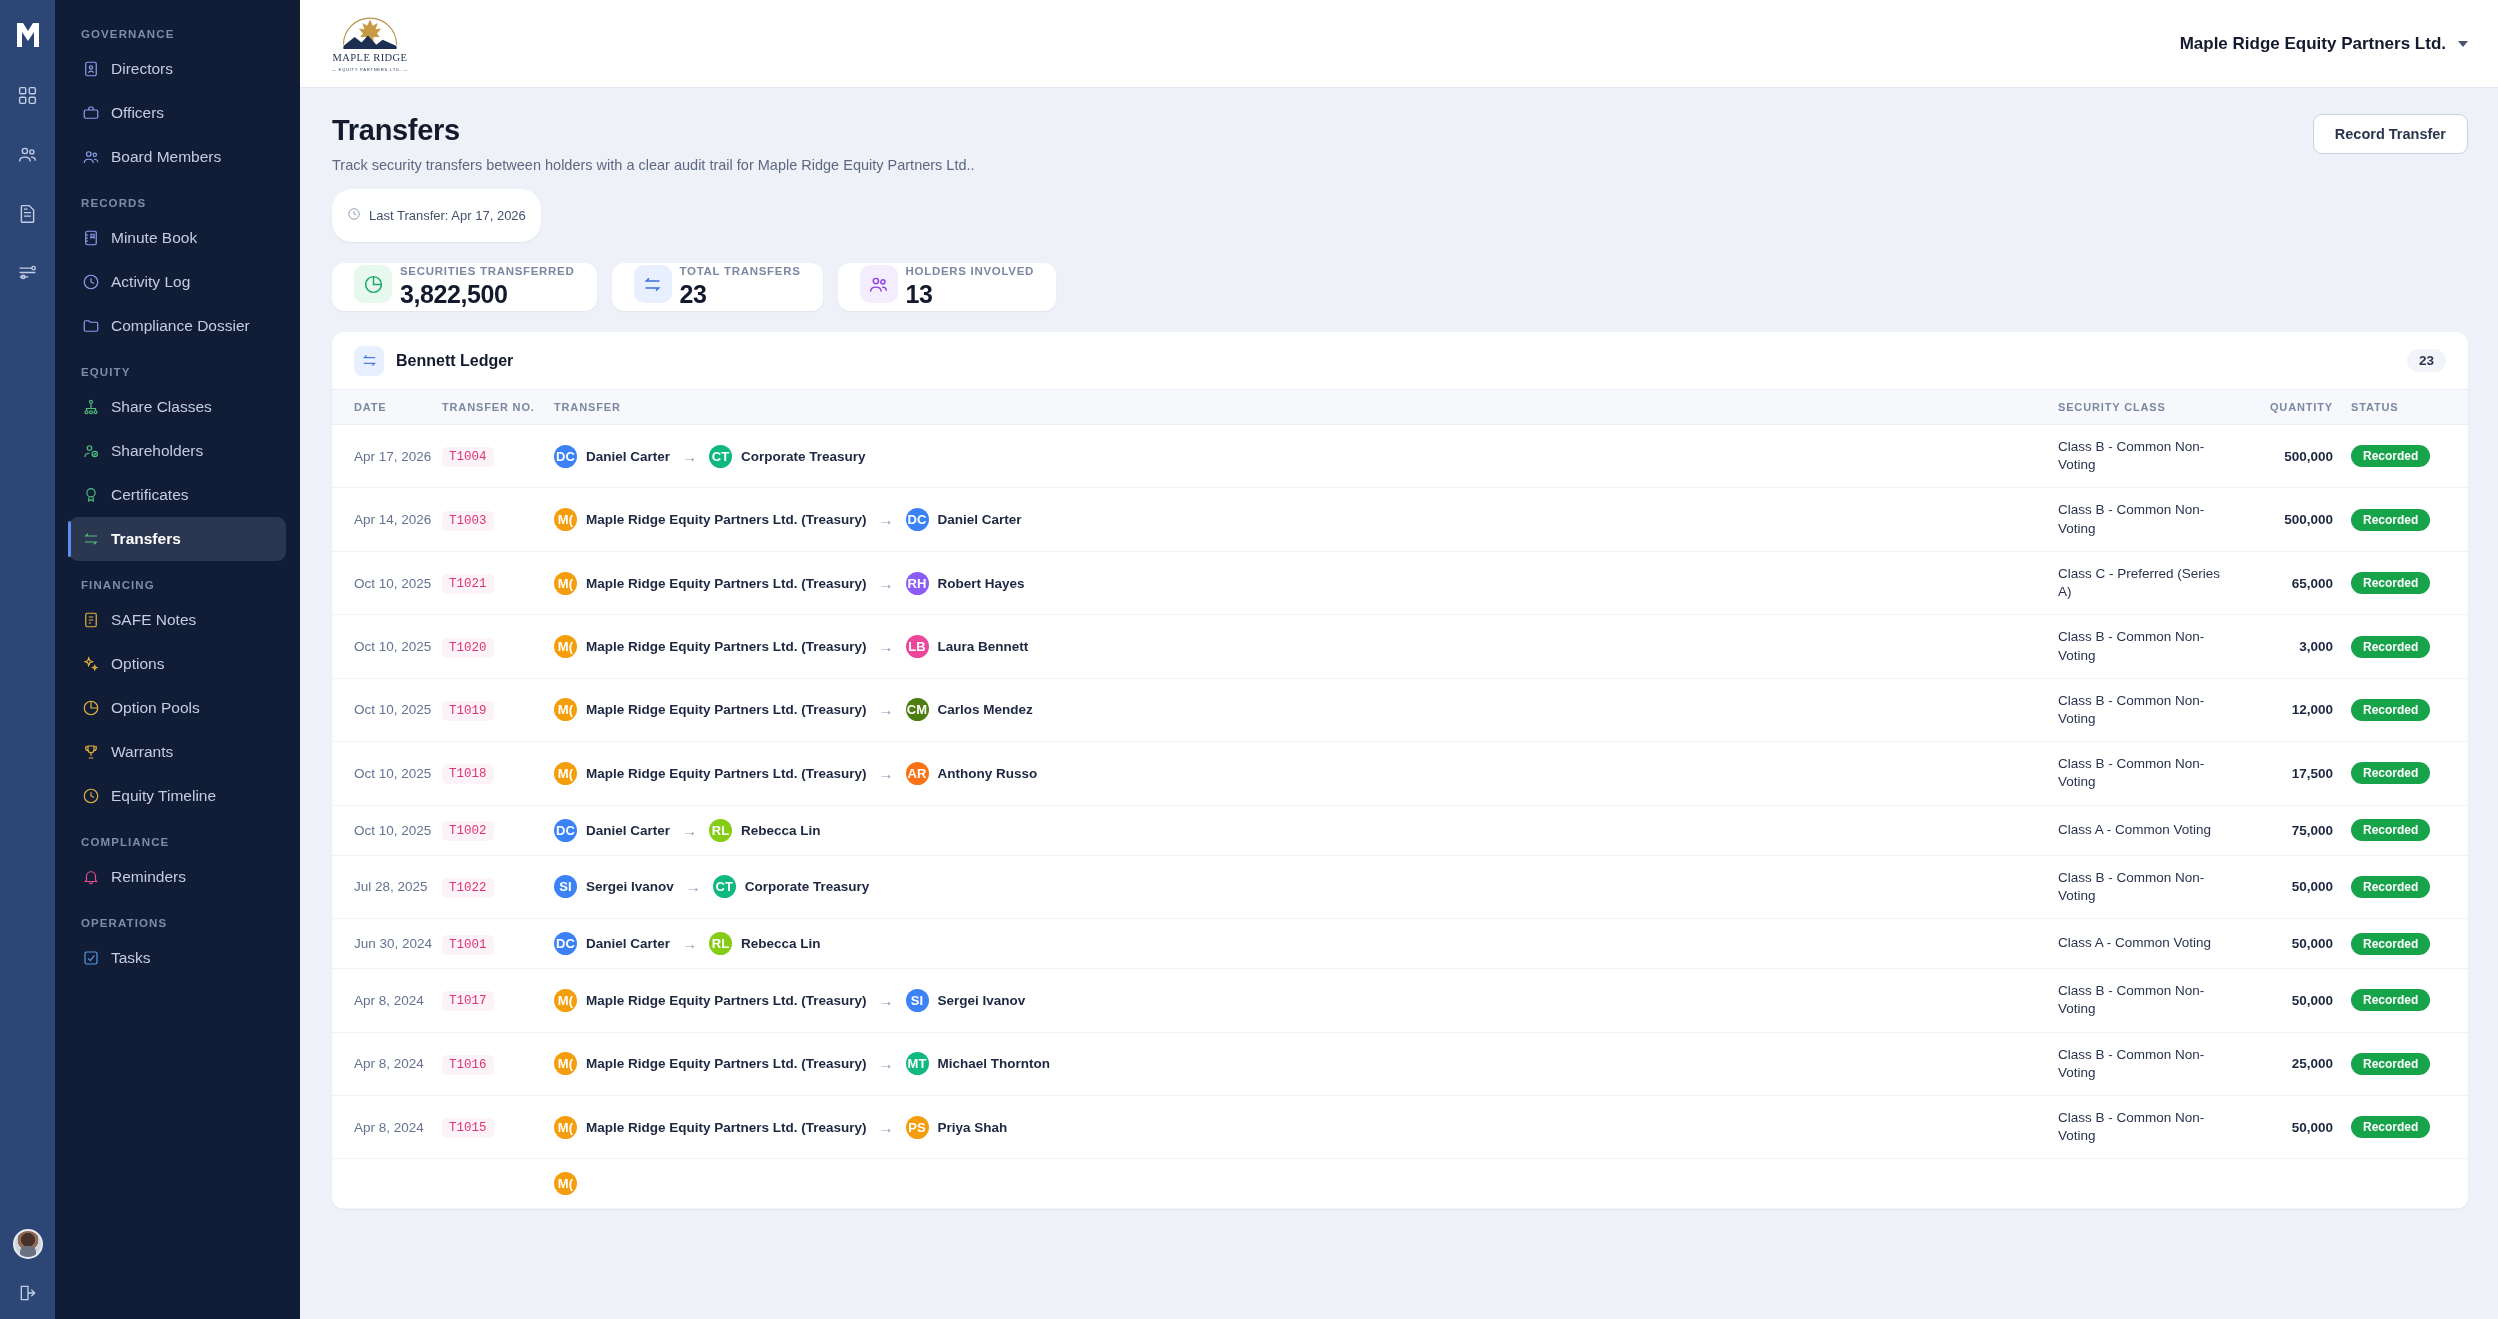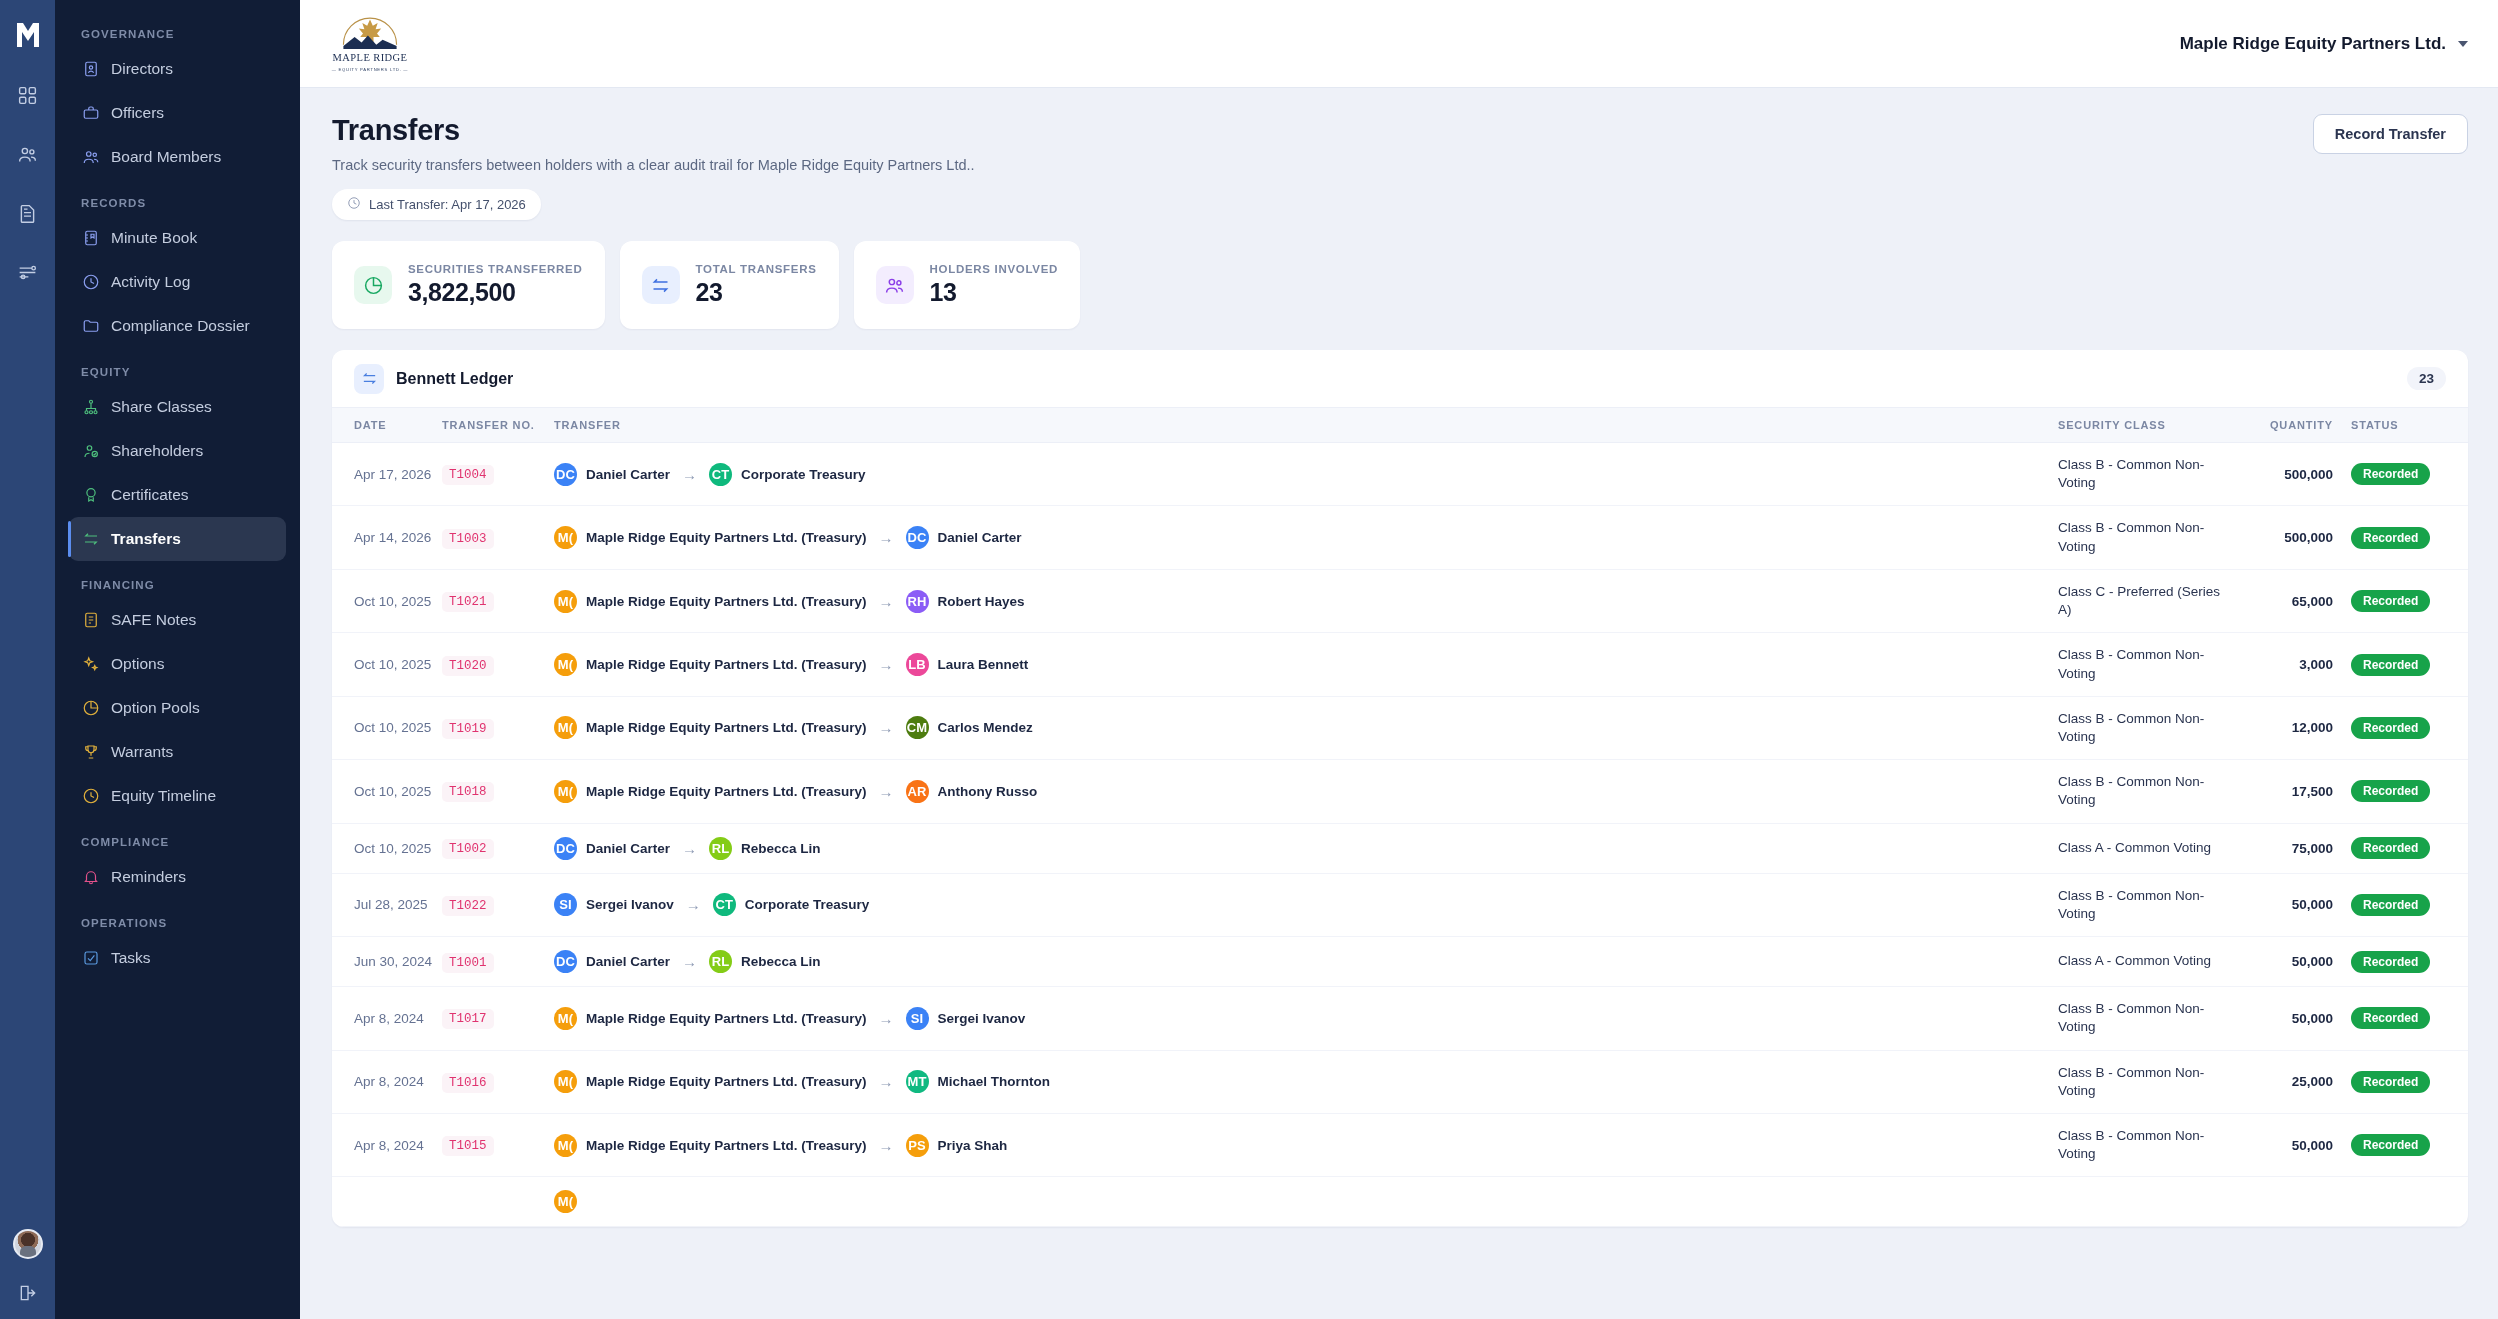--- a/index.html
+++ b/index.html
@@ -95,31 +95,31 @@
   .page-title { font-size: 29px; font-weight: bold; letter-spacing: -0.3px; }
   .page-sub { font-size: 14.5px; color: #5c6882; margin-top: 10px; }
   .head-row { display: flex; align-items: flex-start; justify-content: space-between; }
   .btn-record {
     background: #ffffff; border: 1px solid #c9d2e4; border-radius: 9px;
     padding: 11px 21px; font-size: 14.5px; font-weight: bold; color: #2b3550;
     font-family: "Liberation Sans", sans-serif; cursor: pointer;
   }
   .chip-last {
     display: inline-flex; align-items: center; gap: 8px;
-    background: #ffffff; border-radius: 20px; padding: 7px 15px;
+    background: #ffffff; border-radius: 20px; padding: 18px 15px;
     font-size: 13px; color: #44506c; margin-top: 16px;
     box-shadow: 0 1px 2px rgba(30,41,80,.07);
   }
   .chip-last svg { width: 14px; height: 14px; stroke: #8d98b2; fill: none; stroke-width: 1.6; }
 
   
   .stats { display: flex; gap: 15px; margin-top: 21px; }
   .stat {
-    background: #fff; border-radius: 12px; padding: 22px 22px;
-    display: flex; align-items: center; gap: 16px;
+    background: #fff; border-radius: 12px; padding: 2px 22px;
+    display: flex; align-items: flex-start; gap: 8px;
     box-shadow: 0 1px 2px rgba(30,41,80,.06);
     min-width: 180px;
   }
   .stat-ico { width: 38px; height: 38px; border-radius: 10px; display:flex; align-items:center; justify-content:center; flex: 0 0 38px; }
   .stat-ico svg { width: 21px; height: 21px; fill: none; stroke-width: 1.7; }
   .stat-label { font-size: 11.5px; letter-spacing: .7px; font-weight: bold; color: #7b87a3; }
   .stat-value { font-size: 25px; font-weight: bold; margin-top: 3px; letter-spacing: -0.4px; }
 
   
   .panel {

